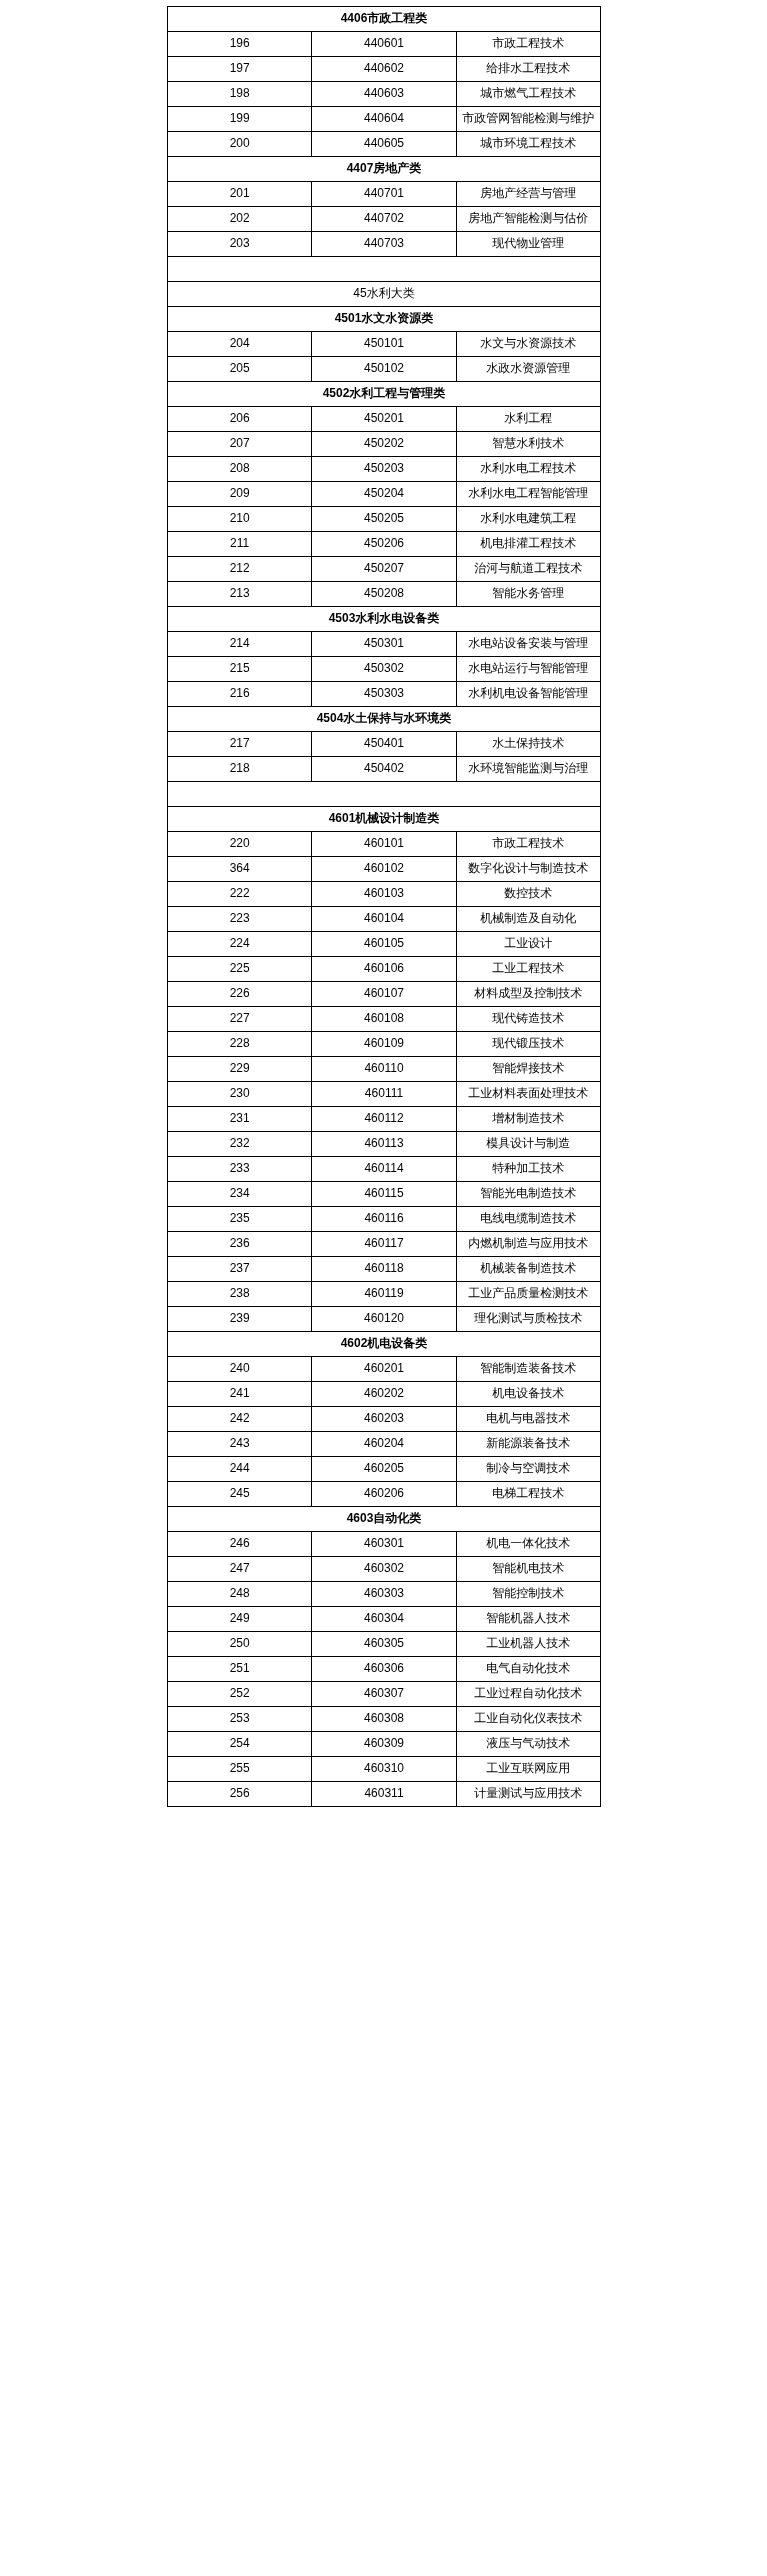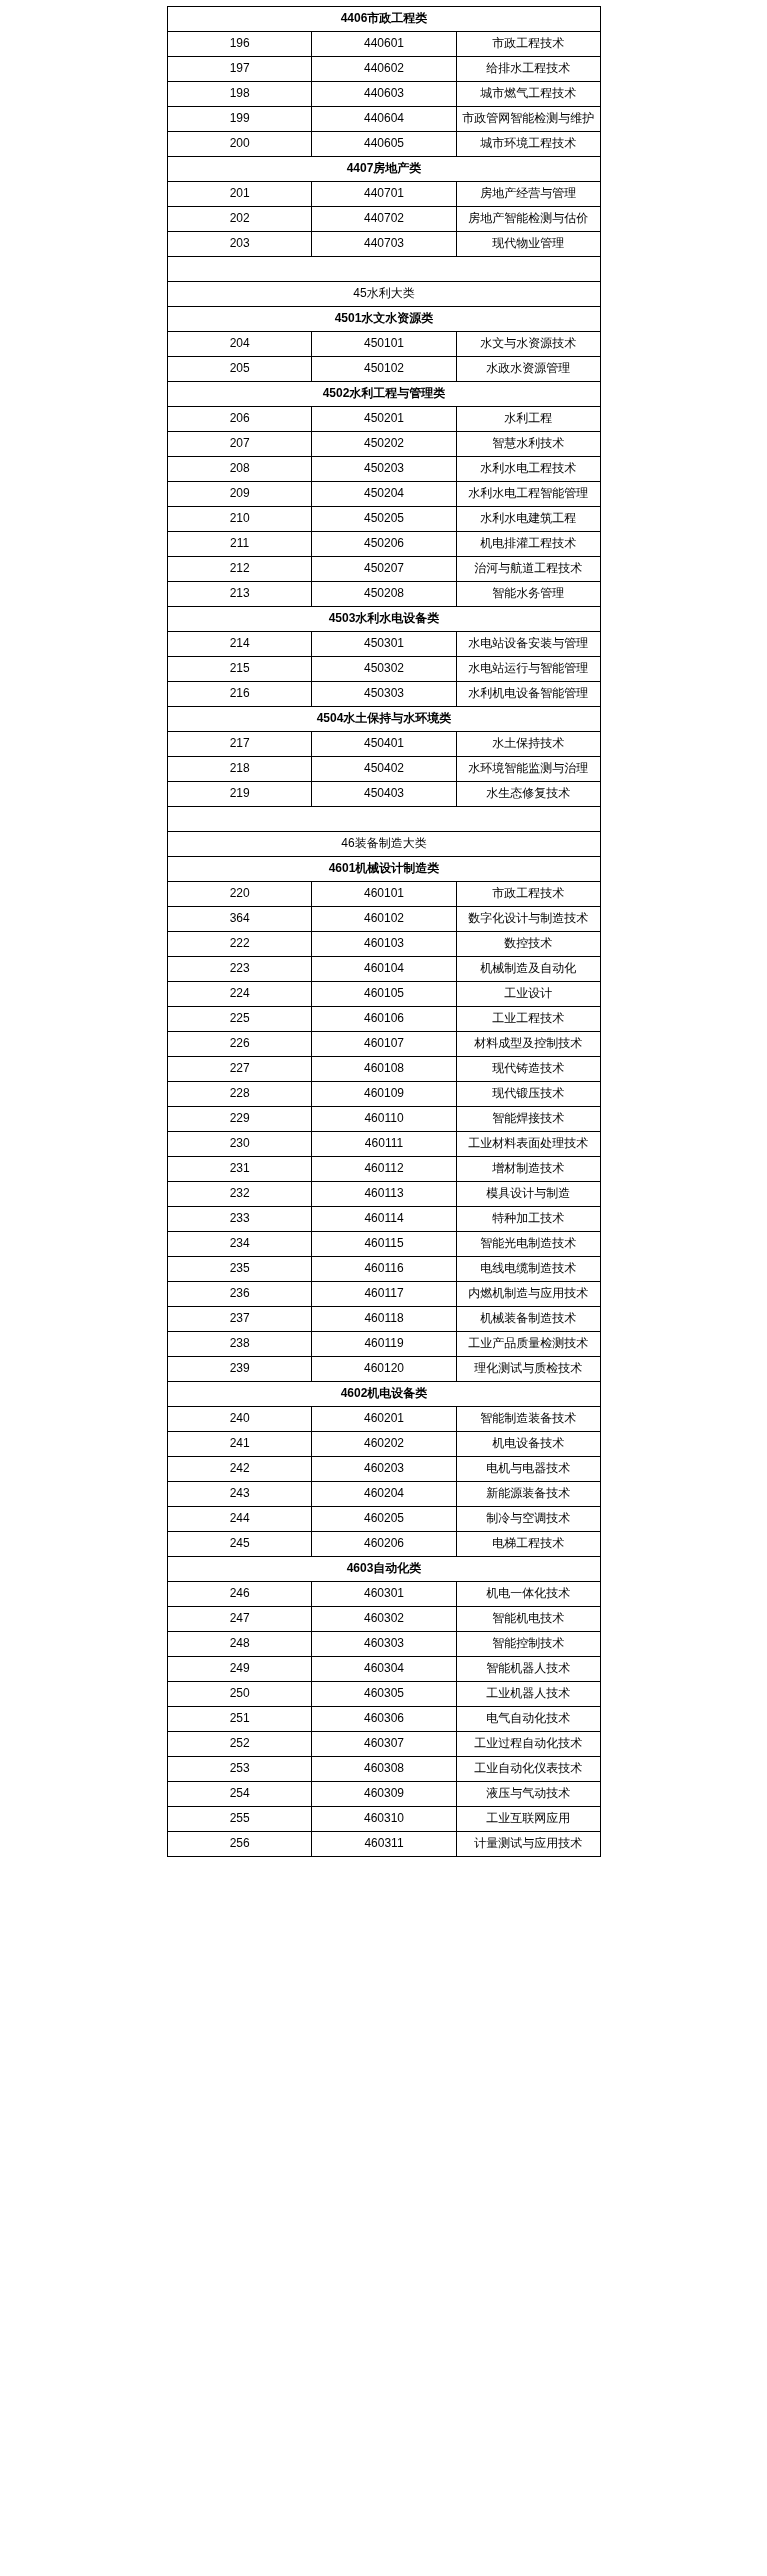--- a/index.html
+++ b/index.html
@@ -194,30 +194,22 @@
         <tr class="item">
           <td class="num">217</td>
           <td class="code">450401</td>
           <td class="name">水土保持技术</td>
         </tr>
         <tr class="item">
           <td class="num">218</td>
           <td class="code">450402</td>
           <td class="name">水环境智能监测与治理</td>
         </tr>
-        <tr class="item">
-          <td class="num">219</td>
-          <td class="code">450403</td>
-          <td class="name">水生态修复技术</td>
-        </tr>
         <tr class="spacer-row">
           <td colspan="3"></td>
-        </tr>
-        <tr class="major">
-          <td colspan="3">46装备制造大类</td>
         </tr>
         <tr class="group">
           <td colspan="3">4601机械设计制造类</td>
         </tr>
         <tr class="item">
           <td class="num">220</td>
           <td class="code">460101</td>
           <td class="name">市政工程技术</td>
         </tr>
         <tr class="item">

